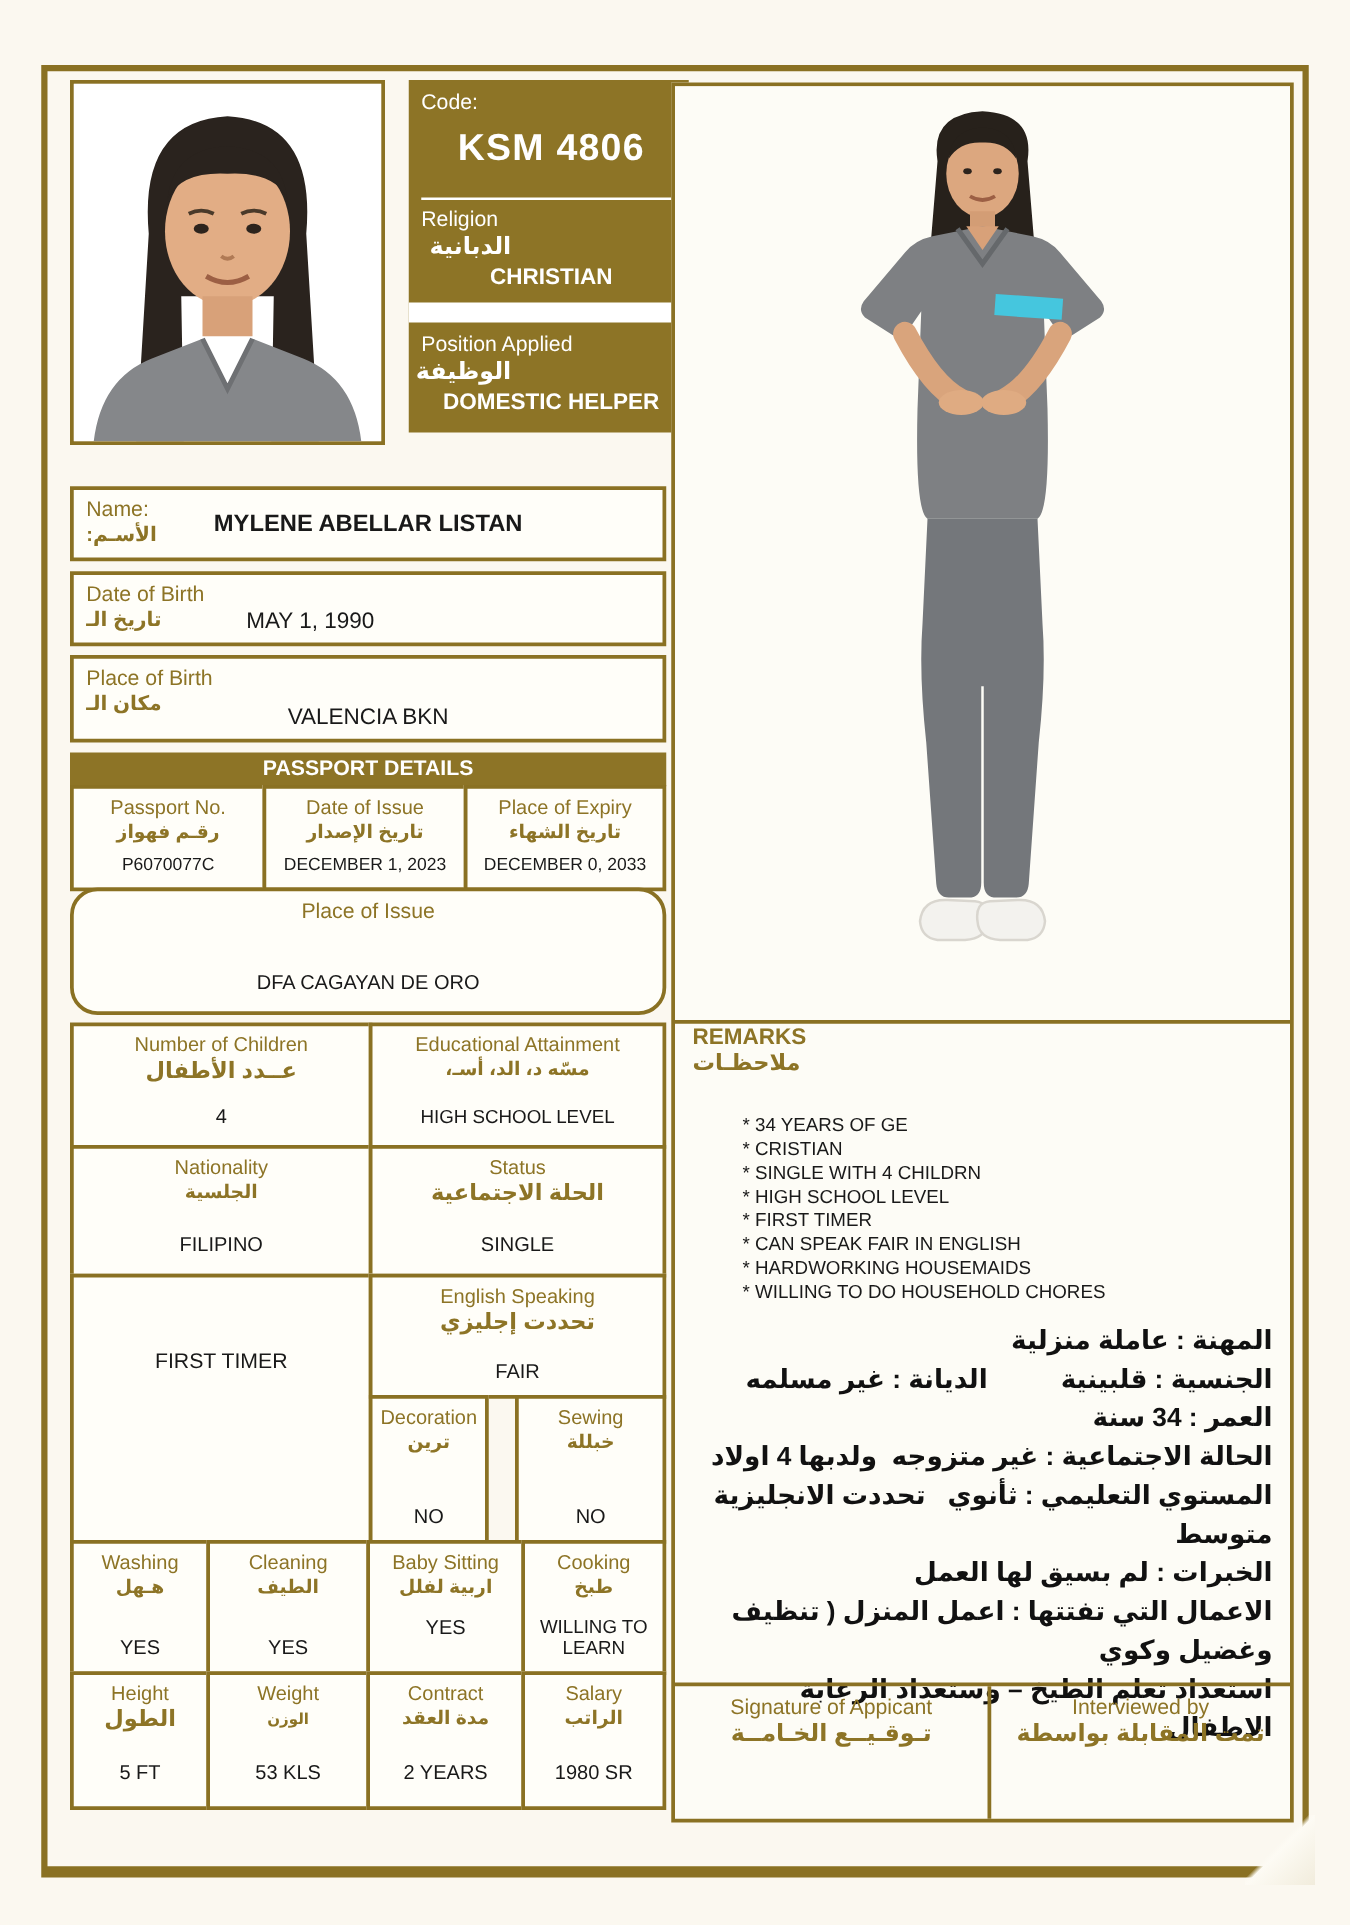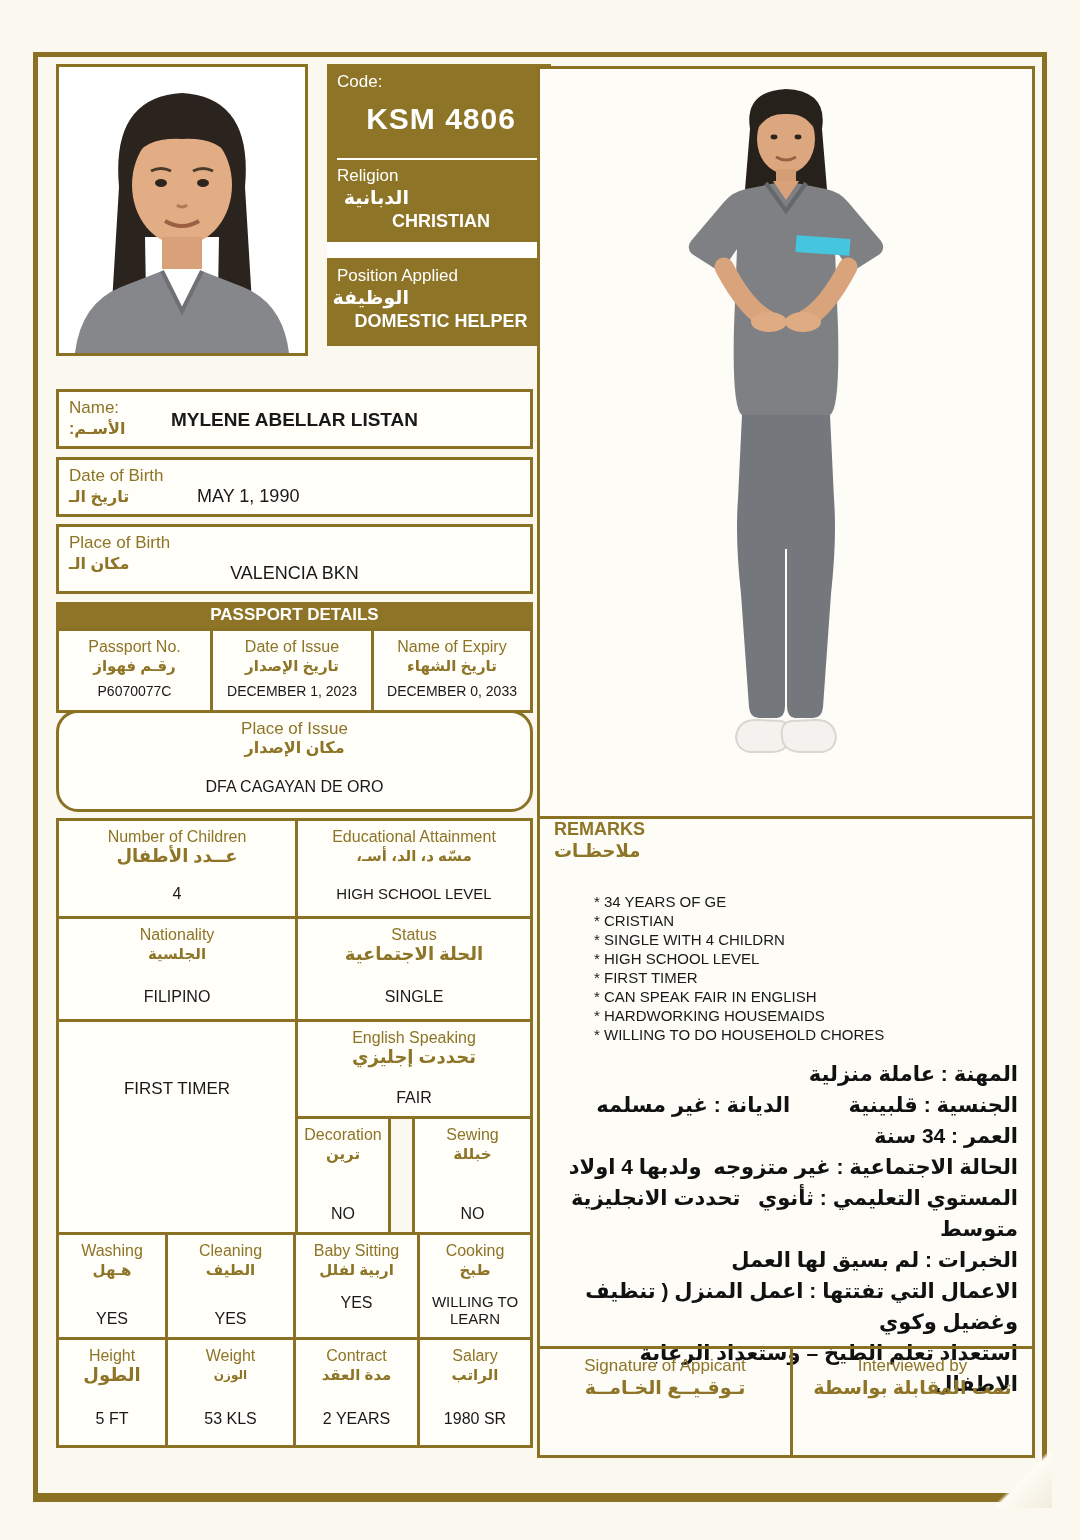--- a/index.html
+++ b/index.html
@@ -141,27 +141,26 @@
     <div class="cl">Passport No.</div>
     <div class="cl-ar">رقـم فهواز</div>
     <div class="cv">P6070077C</div>
   </div>
   <div class="cell" style="left:210px;top:628px;width:164px;height:85px;">
     <div class="cl">Date of Issue</div>
     <div class="cl-ar">تاريخ الإصدار</div>
     <div class="cv">DECEMBER 1, 2023</div>
   </div>
   <div class="cell" style="left:371px;top:628px;width:162px;height:85px;">
-    <div class="cl">Name of Expiry</div>
+    <div class="cl">Place of Expiry</div>
     <div class="cl-ar">تاريخ الشهاء</div>
     <div class="cv">DECEMBER 0, 2033</div>
   </div>
   <div class="cell" style="left:56px;top:710px;width:477px;height:102px;border-radius:22px;">
     <div class="cl" style="font-size:17px;">Place of Issue</div>
-    <div class="cl-ar" style="font-size:16px;">مكان الإصدار</div>
     <div class="cv" style="font-size:16px;bottom:14px;">DFA CAGAYAN DE ORO</div>
   </div>
 
   <div class="cell tall" style="left:56px;top:818px;width:242px;height:101px;">
     <div class="cl">Number of Children</div>
     <div class="cl-ar" style="font-size:18px;">عــدد الأطفال</div>
     <div class="cv">4</div>
   </div>
   <div class="cell tall" style="left:295px;top:818px;width:238px;height:101px;">
     <div class="cl">Educational Attainment</div>

